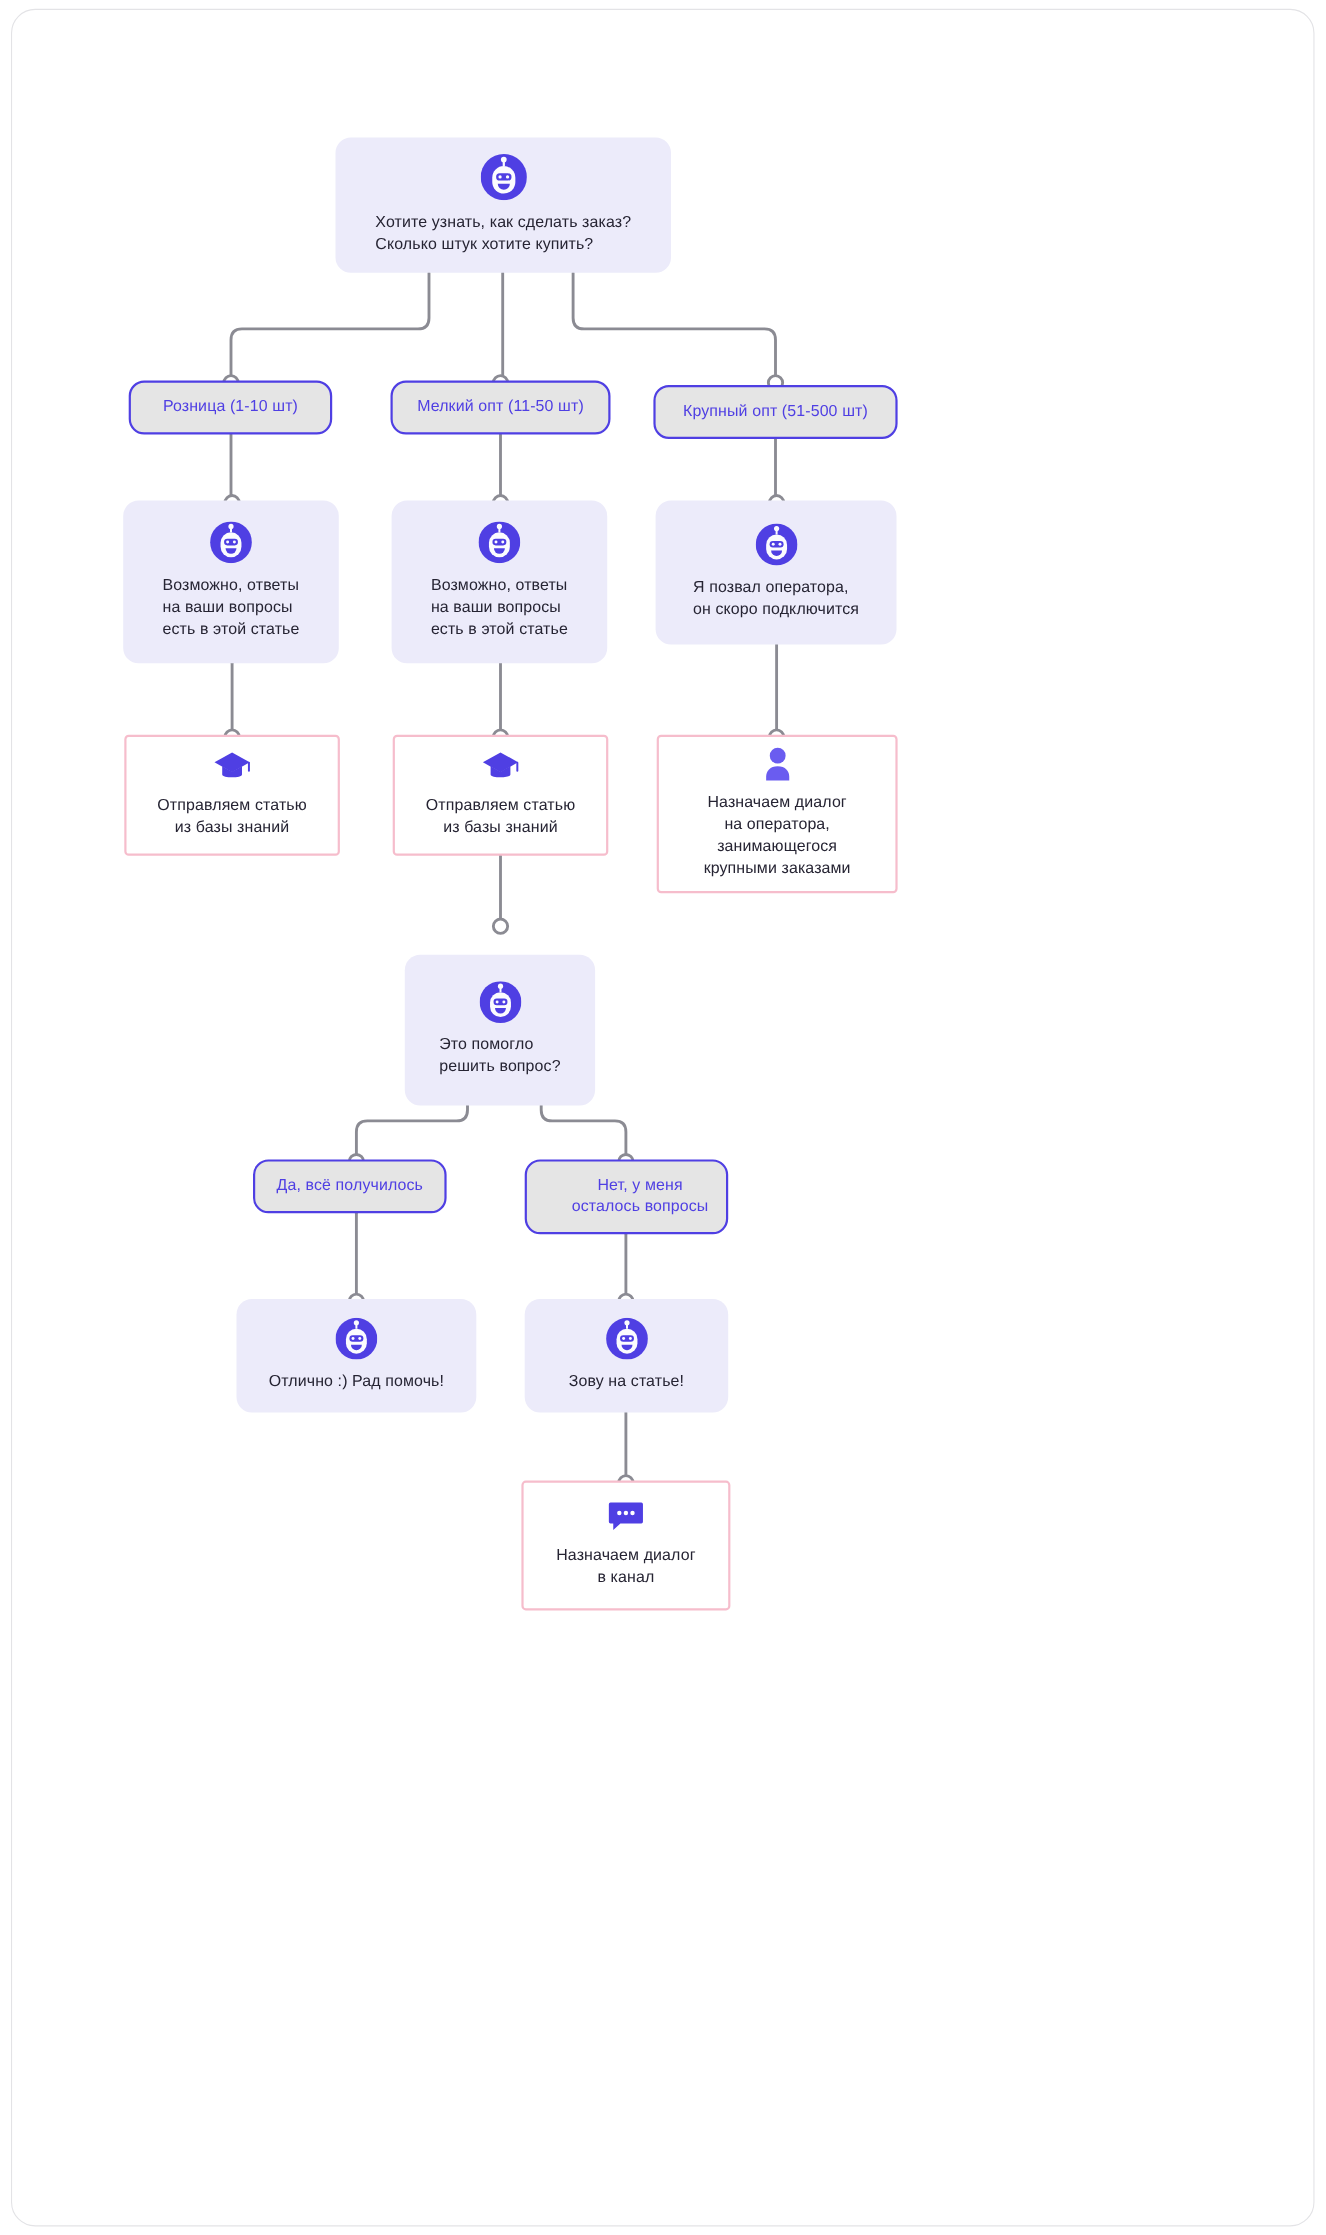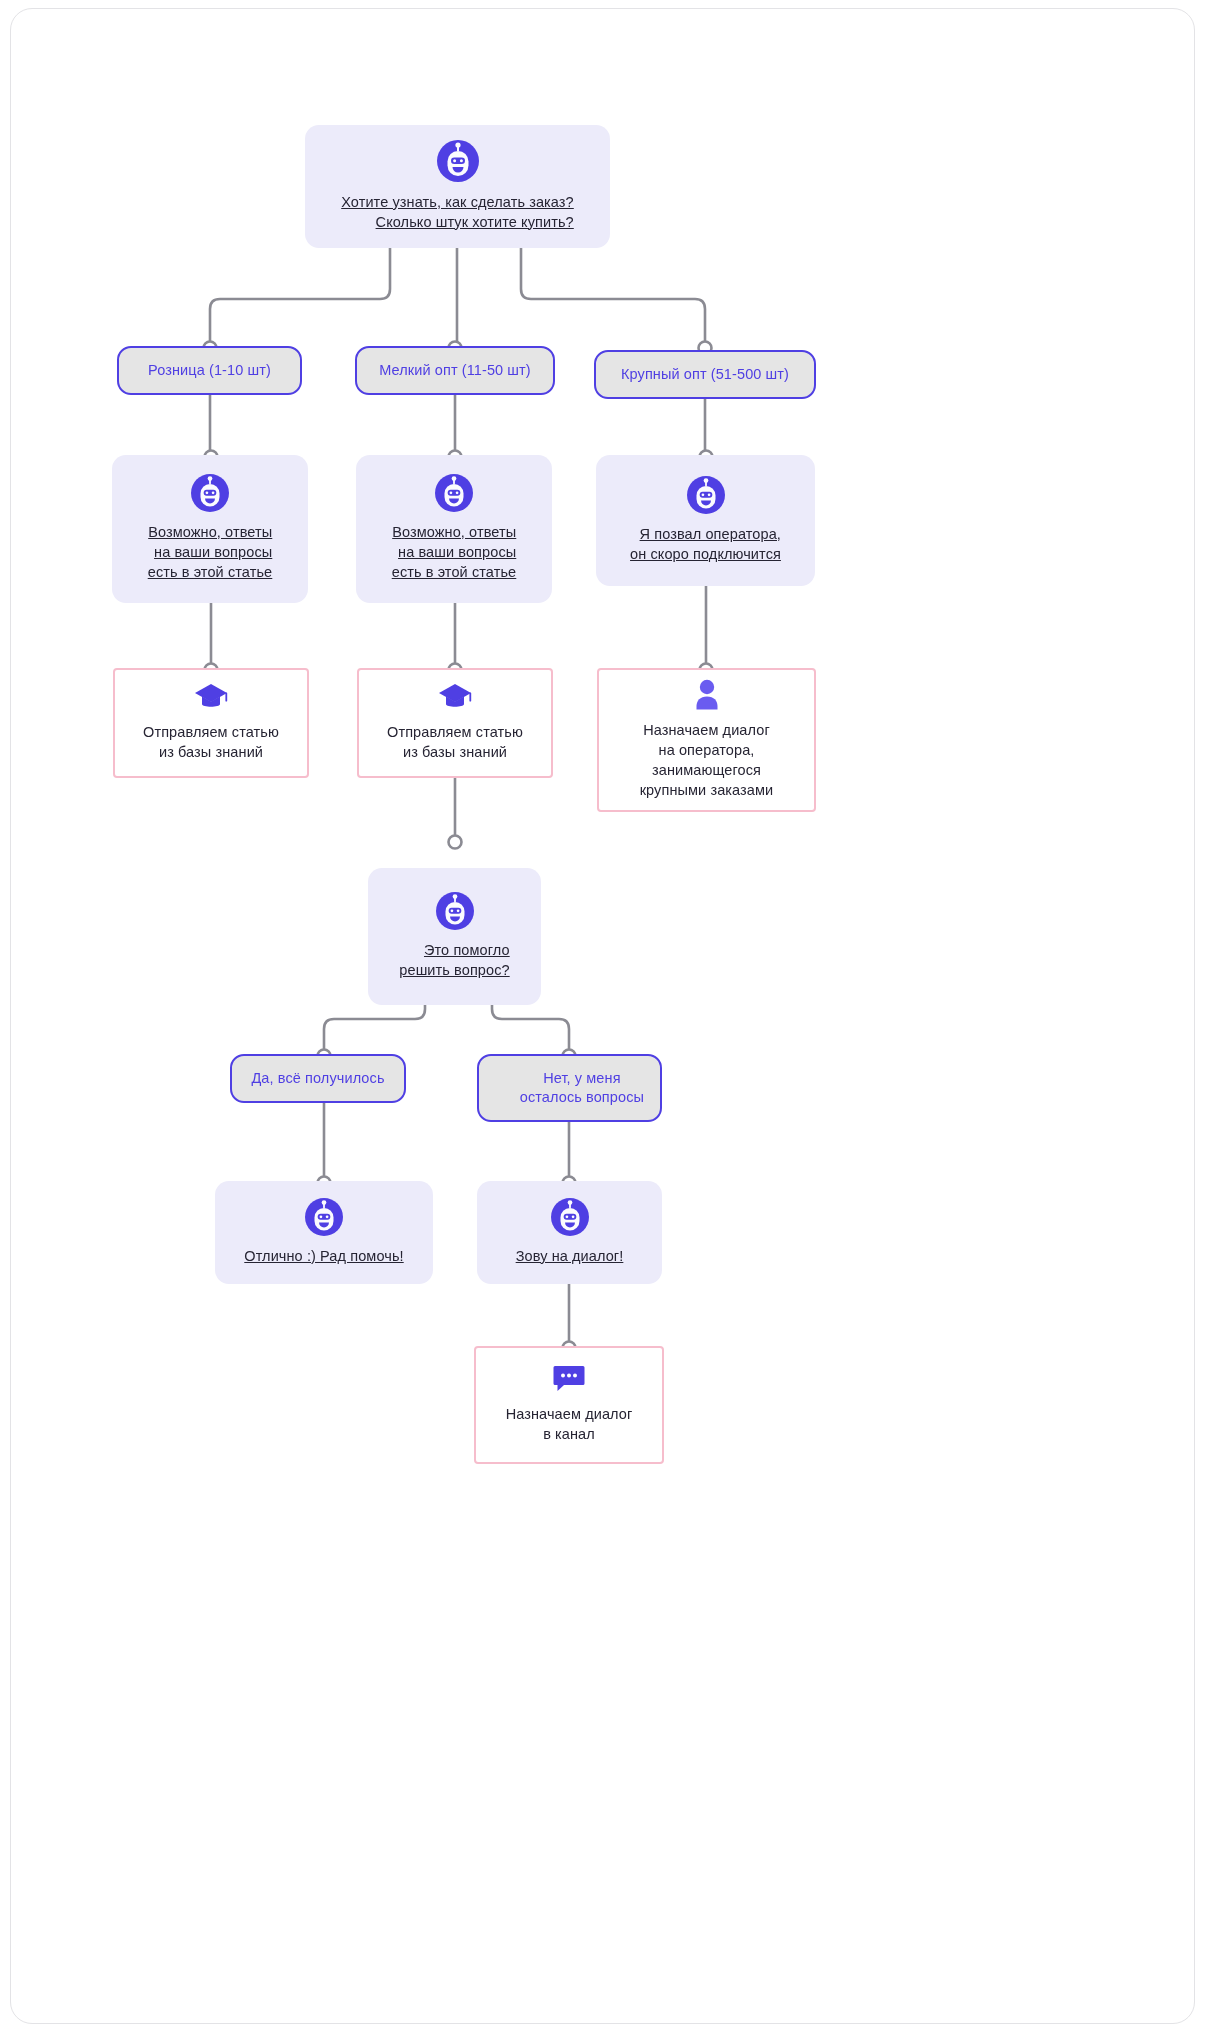--- a/index.html
+++ b/index.html
@@ -28,24 +28,23 @@
   
   .node.bot{
     background:#ecebfa;
     border-radius:14px;
     padding:16px 14px 18px;
   }
   .node.bot .ntext{
     color:#262433;
     font-size:14.5px;
     line-height:20px;
-    text-align:right;
+    text-align:left;
     white-space:pre-line;
     letter-spacing:.1px;
-    text-decoration:underline;
   }
   
   .node.opt{
     background:#e5e5e5;
     border:2.2px solid #4f3fe3;
     border-radius:14px;
     padding:10px 16px;
   }
   .node.opt .ntext{
     color:#4f3fe3;
@@ -291,21 +290,21 @@
         <circle cx="21" cy="21" r="21" fill="#4f3fe3"></circle>
         <rect x="20" y="5" width="2" height="6" fill="#fbfbfe"></rect>
         <circle cx="21" cy="5" r="2.6" fill="#fbfbfe"></circle>
         <rect x="10.5" y="11" width="21" height="25" rx="10.5" fill="#fbfbfe"></rect>
         <rect x="14" y="17.5" width="14" height="6.6" rx="3.3" fill="#4f3fe3"></rect>
         <circle cx="17.6" cy="20.8" r="1.5" fill="#fbfbfe"></circle>
         <circle cx="24.4" cy="20.8" r="1.5" fill="#fbfbfe"></circle>
         <path d="M15.5 27 h11 a5.5 5.5 0 0 1 -11 0 z" fill="#4f3fe3"></path>
       </svg>
     </span>
-    <span class="ntext">Зову на диалог!</span>
+    <span class="ntext">Зову на статье!</span>
   </div>
 
   <div class="node act" id="node-n16" style="left: 474px; top: 1346px; width: 190px; height: 118px;">
     <span class="icon">
       <svg width="34" height="30" viewBox="0 0 34 30">
         <path d="M3 2 h28 a1.5 1.5 0 0 1 1.5 1.5 v16 a1.5 1.5 0 0 1 -1.5 1.5 h-19 l-6.5 6 v-6 h-2.5 a1.5 1.5 0 0 1 -1.5 -1.5 v-16 a1.5 1.5 0 0 1 1.5 -1.5 z" fill="#4f3fe3"></path>
         <circle cx="11" cy="11.5" r="2" fill="#ffffff"></circle>
         <circle cx="17" cy="11.5" r="2" fill="#ffffff"></circle>
         <circle cx="23" cy="11.5" r="2" fill="#ffffff"></circle>
       </svg>

